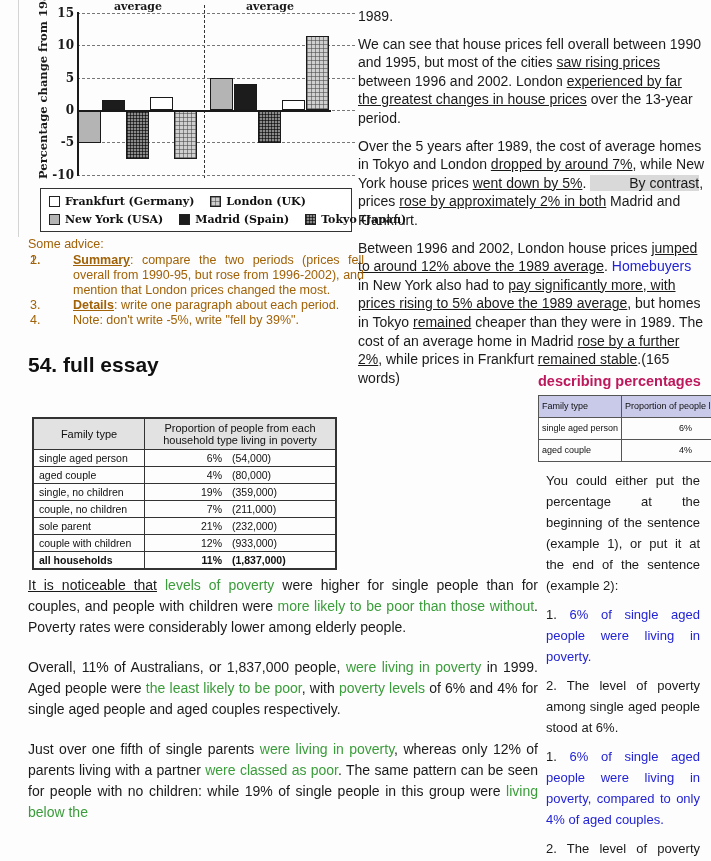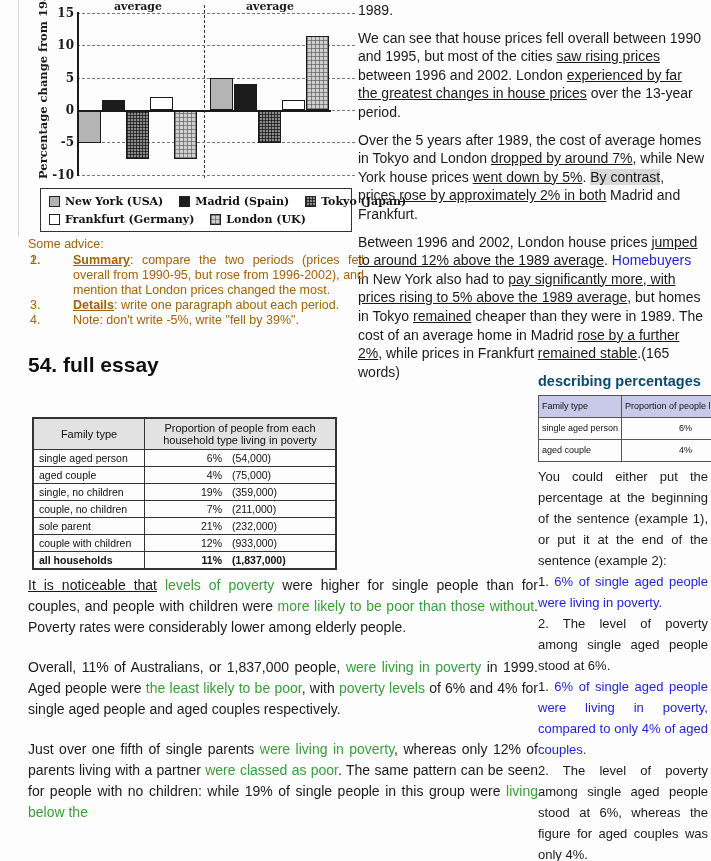--- a/index.html
+++ b/index.html
@@ -4,21 +4,21 @@
 <style>
   html,body{margin:0;padding:0;background:#ffffff;}
   .page{position:relative;width:711px;height:861px;overflow:hidden;background:#fdfdfd;
         font-family:"Liberation Sans",sans-serif;color:#1f1f1f;}
 
   
   .u{text-decoration:underline;}
   .b{font-weight:bold;}
   .g{color:#3a9c3a;}
   .bl{color:#2323d6;}
-  .hl{background:#d9d9d9;}
+  .hl{background:#d9d9d9;padding-left:39px;}
 
   
   .chart{position:absolute;left:18px;top:0;width:342px;height:233px;}
   .scan-edge{position:absolute;left:0;top:0;width:1px;height:237px;background:#d4d4d4;}
   .plot{position:absolute;left:0;top:0;width:342px;height:186px;
         font-family:"DejaVu Serif",serif;font-weight:bold;color:#1a1a1a;}
   .ylabel{position:absolute;left:-59px;top:88px;width:168px;height:14px;
           transform:rotate(-90deg);font-size:11.5px;text-align:center;white-space:nowrap;}
   .yaxis{position:absolute;left:59px;top:12px;width:2px;height:164px;background:#1a1a1a;}
   .gline{position:absolute;left:59px;width:278px;height:0;border-top:1.5px dashed #777;}
@@ -63,31 +63,31 @@
   .valwrap{display:flex;justify-content:center;}
   .pct{width:50px;text-align:right;}
   .cnt{width:76px;text-align:left;margin-left:10px;}
   .rowbold td{font-weight:bold;}
   .ebody{position:absolute;left:28px;top:575px;width:510px;font-size:14px;line-height:21px;
          text-align:justify;color:#1a1a1a;}
   .ebody p{margin:0 0 19px 0;}
 
   
   .rtop{position:absolute;left:358px;top:1px;width:347px;font-size:14px;line-height:18.6px;color:#1a1a1a;}
-  .rtop p{margin:0 0 9px 0;}
+  .rtop p{margin:6px 0 9px 0;}
 
   
   .sbar{position:absolute;left:538px;top:371px;width:170px;font-size:13px;line-height:21px;color:#1a1a1a;}
-  .sbar h3{margin:0 0 3px 0;font-size:14.5px;color:#0c4a6e;}
+  .sbar h3{margin:0 0 3px 0;font-size:14.5px;color:#be185d;}
   .mtable{border-collapse:collapse;font-size:9px;color:#101010;margin-bottom:4px;}
   .mtable th,.mtable td{border:1px solid #555;padding:0 3px;height:13px;font-weight:normal;text-align:left;white-space:nowrap;}
   .mtable th{background:#c9c9ea;}
   .mtable td.mv{text-align:center;width:118px;}
   .mtable td.ml,.mtable th.ml{width:86px;}
-  .sp{margin:0;text-align:justify;}
+  .sp{margin:8px;text-align:justify;}
 </style>
 </head>
 <body>
 
 <div class="page">
 
   <div class="chart">
     <div class="scan-edge"></div>
     <div class="plot">
       <div class="ylabel">Percentage change from 1989 prices</div>
@@ -119,40 +119,40 @@
           <div class="bar pat-fr" style="left: 132px; width: 23px; height: 12.92px; top: 97.08px;"></div>
           <div class="bar pat-fr" style="left: 264px; width: 23px; height: 9.69px; top: 100.31px;"></div>
           <div class="bar pat-ln" style="left: 156px; width: 23px; height: 48.45px; top: 111px;"></div>
           <div class="bar pat-ln" style="left: 288px; width: 23px; height: 74.29px; top: 35.71px;"></div>
         </div>
       <div class="zline"></div>
     </div>
     <div class="legend" id="legend">
         <div class="legrow">
           <span class="legitem">
+            <span class="swatch pat-fr"></span>
+            <span>Frankfurt (Germany)</span>
+          </span>
+          <span class="legitem">
+            <span class="swatch pat-ln"></span>
+            <span>London (UK)</span>
+          </span>
+        </div>
+        <div class="legrow">
+          <span class="legitem">
             <span class="swatch pat-ny"></span>
             <span>New York (USA)</span>
           </span>
           <span class="legitem">
             <span class="swatch pat-md"></span>
             <span>Madrid (Spain)</span>
           </span>
           <span class="legitem">
             <span class="swatch pat-tk"></span>
             <span>Tokyo (Japan)</span>
-          </span>
-        </div>
-        <div class="legrow">
-          <span class="legitem">
-            <span class="swatch pat-fr"></span>
-            <span>Frankfurt (Germany)</span>
-          </span>
-          <span class="legitem">
-            <span class="swatch pat-ln"></span>
-            <span>London (UK)</span>
           </span>
         </div>
       </div>
   </div>
 
   <div class="rtop" id="rtop">
       <p><span>1989.</span></p>
       <p><span>We can see that house prices fell overall between 1990 and 1995, but most of the cities </span><span class="u">saw rising prices</span><span> between 1996 and 2002. London </span><span class="u">experienced by far the greatest changes in house prices</span><span> over the 13-year period.</span></p>
       <p><span>Over the 5 years after 1989, the cost of average homes in Tokyo and London </span><span class="u">dropped by around 7%</span><span>, while New York house prices </span><span class="u">went down by 5%</span><span>. </span><span class="hl">By contrast</span><span>, prices </span><span class="u">rose by approximately 2% in both</span><span> Madrid and Frankfurt.</span></p>
       <p><span>Between 1996 and 2002, London house prices </span><span class="u">jumped to around 12% above the 1989 average</span><span>. </span><span class="bl">Homebuyers</span><span> in New York also had to </span><span class="u">pay significantly more, with prices rising to 5% above the 1989 average</span><span>, but homes in Tokyo </span><span class="u">remained</span><span> cheaper than they were in 1989. The cost of an average home in Madrid </span><span class="u">rose by a further 2%</span><span>, while prices in Frankfurt </span><span class="u">remained stable</span><span>.(165 words)</span></p>
@@ -197,21 +197,21 @@
               <span class="pct">6%</span>
               <span class="cnt">(54,000)</span>
             </div>
           </td>
         </tr>
         <tr>
           <td class="c1">aged couple</td>
           <td class="c2">
             <div class="valwrap">
               <span class="pct">4%</span>
-              <span class="cnt">(75,000)</span>
+              <span class="cnt">(80,000)</span>
             </div>
           </td>
         </tr>
         <tr>
           <td class="c1">single, no children</td>
           <td class="c2">
             <div class="valwrap">
               <span class="pct">19%</span>
               <span class="cnt">(359,000)</span>
             </div>

